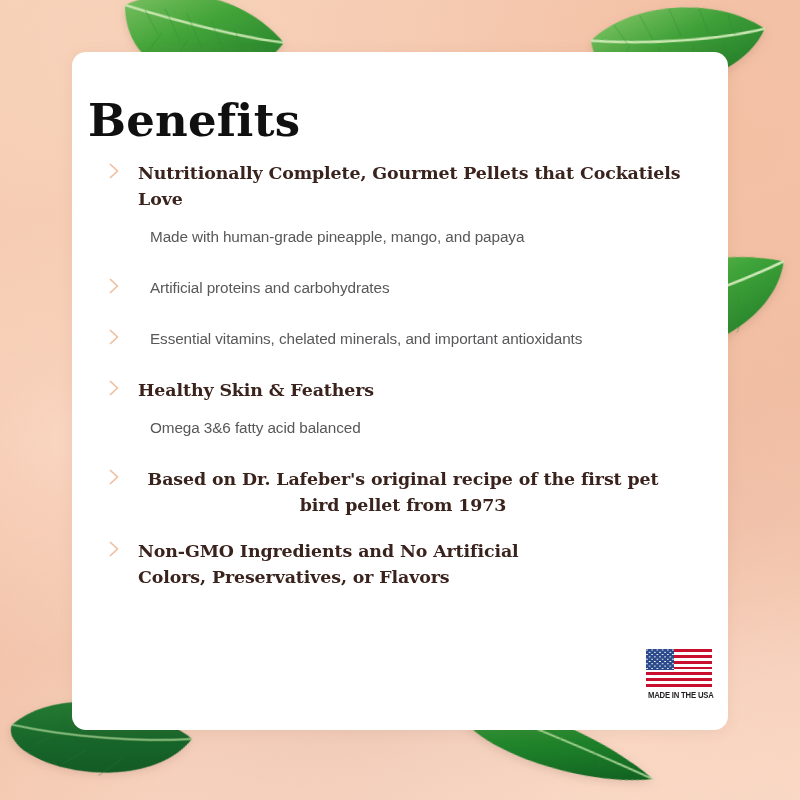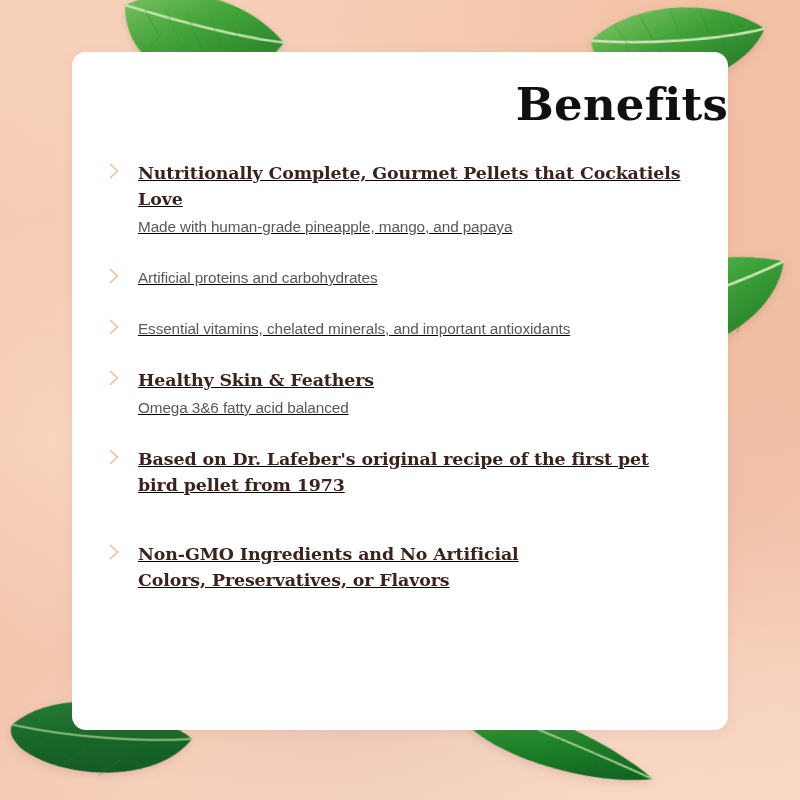--- a/index.html
+++ b/index.html
@@ -42,23 +42,23 @@
     left: 72px;
     top: 52px;
     width: 656px;
     height: 678px;
     background: #ffffff;
     border-radius: 14px;
     box-shadow: 0 2px 14px rgba(150,100,80,.10);
   }
 
   .card-title {
-    margin: 0;
+    margin: 16px;
     padding-top: 26px;
-    text-align: right;
+    text-align: left;
     font-family: "DejaVu Serif", "Liberation Serif", serif;
     font-weight: 700;
     font-size: 45px;
     letter-spacing: .2px;
     color: #111010;
   }
 
   .benefit-list {
     margin: 0;
     padding: 0;
@@ -67,21 +67,20 @@
     left: 0;
     top: 108px;
     width: 656px;
   }
 
   .benefit-item {
     position: relative;
     padding-left: 66px;
     padding-right: 20px;
     margin-bottom: 26px;
-    text-decoration: underline;
   }
   .benefit-item:last-child { margin-bottom: 16px; }
 
   .chevron-icon {
     position: absolute;
     left: 36px;
     top: 3px;
     width: 13px;
     height: 16px;
     display: block;
@@ -97,21 +96,21 @@
     letter-spacing: -0.1px;
     margin: 0 0 2px 0;
   }
 
   .benefit-sub {
     font-family: "Liberation Sans", sans-serif;
     font-weight: 400;
     font-size: 15.3px;
     line-height: 25px;
     color: #58585a;
-    margin: 0;
+    margin: 12px;
     letter-spacing: -0.1px;
   }
 
   
   .usa-badge {
     position: absolute;
     right: 16px;
     bottom: 30px;
     width: 66px;
   }
@@ -330,35 +329,42 @@
       <li class="benefit-item">
         <span class="chevron-icon">
           <svg viewBox="0 0 13 16" width="13" height="16" xmlns="http://www.w3.org/2000/svg">
             <path d="M2.5 1.5 L9.5 8 L2.5 14.5" fill="none" stroke="#eebf9f" stroke-width="1.7" stroke-linecap="round" stroke-linejoin="round"></path>
           </svg>
         </span>
         <div class="benefit-heading">Healthy Skin &amp; Feathers</div>
         <div class="benefit-sub">Omega 3&amp;6 fatty acid balanced</div>
       </li>
 
-      <li class="benefit-item" style="margin-bottom:43px;">
+      <li class="benefit-item" style="margin-bottom:20px;text-align:center;">
         <span class="chevron-icon">
           <svg viewBox="0 0 13 16" width="13" height="16" xmlns="http://www.w3.org/2000/svg">
             <path d="M2.5 1.5 L9.5 8 L2.5 14.5" fill="none" stroke="#eebf9f" stroke-width="1.7" stroke-linecap="round" stroke-linejoin="round"></path>
           </svg>
         </span>
         <div class="benefit-heading" style="max-width:530px;">Based on Dr. Lafeber's original recipe of the first pet bird pellet from 1973</div>
       </li>
 
       <li class="benefit-item">
         <span class="chevron-icon">
           <svg viewBox="0 0 13 16" width="13" height="16" xmlns="http://www.w3.org/2000/svg">
             <path d="M2.5 1.5 L9.5 8 L2.5 14.5" fill="none" stroke="#eebf9f" stroke-width="1.7" stroke-linecap="round" stroke-linejoin="round"></path>
           </svg>
         </span>
         <div class="benefit-heading" style="max-width:440px;">Non-GMO Ingredients and No Artificial Colors, Preservatives, or Flavors</div>
       </li>
 
     </ul>
 
+    <div class="usa-badge">
+      <div class="flag">
+        <div class="flag-canton"></div>
+        <div class="flag-stars"></div>
+      </div>
+      <div class="usa-caption">MADE IN THE USA</div>
+    </div>
 
   </div>
 </div>
 
 </body></html>

